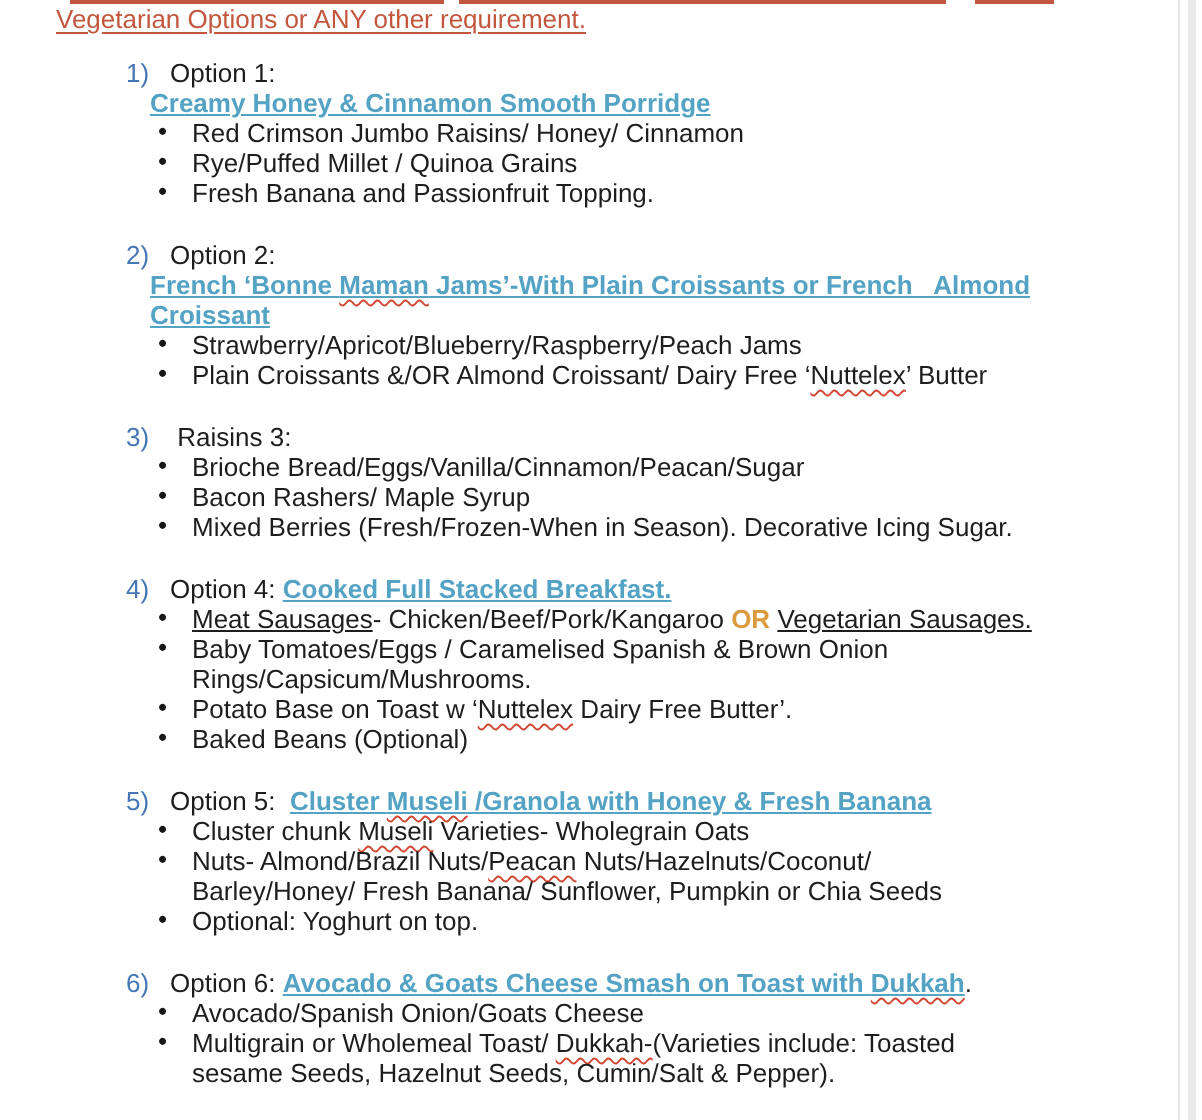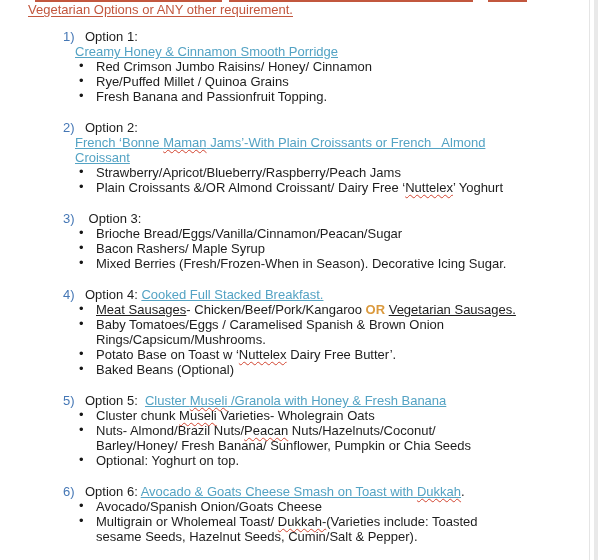--- a/index.html
+++ b/index.html
@@ -20,21 +20,21 @@
     position:absolute;left:28px;top:2px;color:var(--note);
     text-decoration:underline;text-underline-offset:2px;white-space:pre;
   }
   .content{position:absolute;left:63px;top:29px;width:520px;}
   .section{margin-bottom:16px;}
   .opt-line{white-space:pre;}
   .num{display:inline-block;width:22px;color:var(--number);}
   .title-block{margin-left:12px;white-space:pre;}
   .b-row{position:relative;padding-left:33px;white-space:pre;}
   .b-row::before{content:"\2022";position:absolute;left:16px;top:-1px;color:#161616;}
-  .seg-l{color:var(--link);text-decoration:underline;text-underline-offset:1px;}
+  .seg-l{color:var(--link);text-decoration:underline;text-underline-offset:1px;font-weight:bold;}
   .seg-u{text-decoration:underline;text-underline-offset:1px;}
   .seg-or{color:var(--or);font-weight:700;}
   .seg-sq,.seg-sq-inner{
     text-decoration-line:underline;text-decoration-style:wavy;
     text-decoration-color:var(--squiggle);text-decoration-thickness:1px;text-underline-offset:2px;
   }
   .page-edge{position:absolute;top:0;bottom:0;left:589px;width:1px;background:#e5e5e5;}
   .window-edge{position:absolute;top:0;bottom:0;left:594px;width:4px;background:#e9e9e9;}
 </style>
 </head>
@@ -49,24 +49,24 @@
         <div class="title-block"><span class="seg-l">Creamy Honey &amp; Cinnamon Smooth Porridge</span></div>
         <div class="b-row"><span>Red Crimson Jumbo Raisins/ Honey/ Cinnamon</span></div>
         <div class="b-row"><span>Rye/Puffed Millet / Quinoa Grains</span></div>
         <div class="b-row"><span>Fresh Banana and Passionfruit Topping.</span></div>
       </div>
       <div class="section">
         <div class="opt-line"><span class="num">2)</span><span>Option 2:</span></div>
         <div class="title-block"><span class="seg-l">French ‘Bonne </span><span class="seg-l"><span class="seg-sq-inner">Maman</span></span><span class="seg-l"> Jams’-With Plain Croissants or French   Almond
 Croissant</span></div>
         <div class="b-row"><span>Strawberry/Apricot/Blueberry/Raspberry/Peach Jams</span></div>
-        <div class="b-row"><span>Plain Croissants &amp;/OR Almond Croissant/ Dairy Free ‘</span><span class="seg-sq">Nuttelex</span><span>’ Yoghurt</span></div>
+        <div class="b-row"><span>Plain Croissants &amp;/OR Almond Croissant/ Dairy Free ‘</span><span class="seg-sq">Nuttelex</span><span>’ Butter</span></div>
       </div>
       <div class="section">
-        <div class="opt-line"><span class="num">3)</span><span> Option 3:</span></div>
+        <div class="opt-line"><span class="num">3)</span><span> Raisins 3:</span></div>
         <div class="b-row"><span>Brioche Bread/Eggs/Vanilla/Cinnamon/Peacan/Sugar</span></div>
         <div class="b-row"><span>Bacon Rashers/ Maple Syrup</span></div>
         <div class="b-row"><span>Mixed Berries (Fresh/Frozen-When in Season). Decorative Icing Sugar.</span></div>
       </div>
       <div class="section">
         <div class="opt-line"><span class="num">4)</span><span>Option 4: </span><span class="seg-l">Cooked Full Stacked Breakfast.</span></div>
         <div class="b-row"><span class="seg-u">Meat Sausages</span><span>- Chicken/Beef/Pork/Kangaroo </span><span class="seg-or">OR</span><span> </span><span class="seg-u">Vegetarian Sausages.</span></div>
         <div class="b-row"><span>Baby Tomatoes/Eggs / Caramelised Spanish &amp; Brown Onion
 Rings/Capsicum/Mushrooms.</span></div>
         <div class="b-row"><span>Potato Base on Toast w ‘</span><span class="seg-sq">Nuttelex</span><span> Dairy Free Butter’.</span></div>

